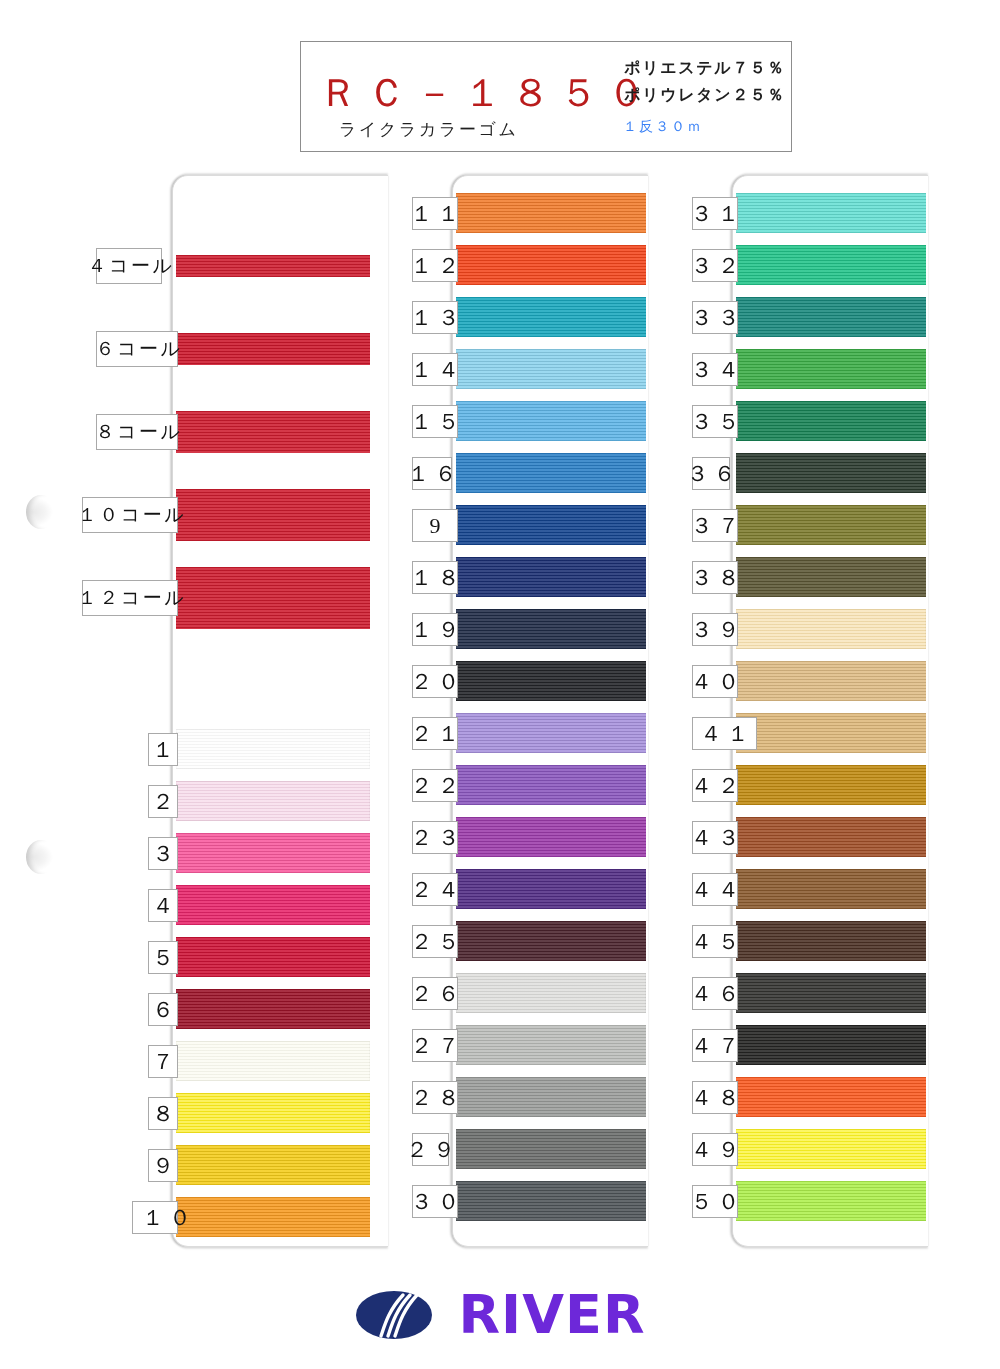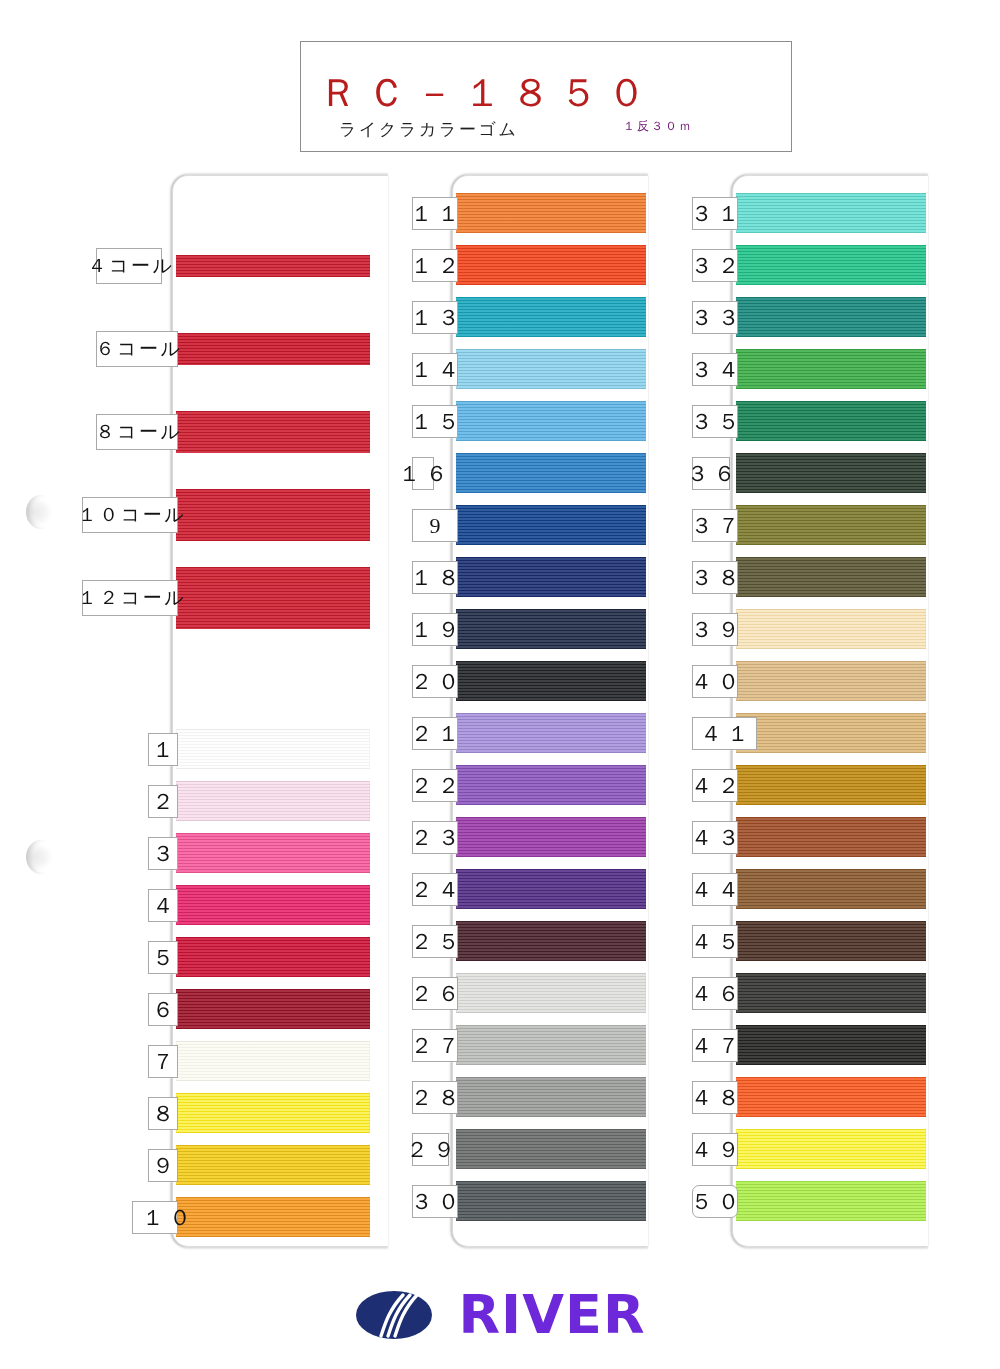--- a/index.html
+++ b/index.html
@@ -49,21 +49,21 @@
     display:flex;
   }
   .hdr-name{
     position:absolute;left:38px;top:0;
     font-size:17px;letter-spacing:2.6px;color:#1f1f1f;
     white-space:nowrap;
     font-family:"DejaVu Sans", sans-serif;
   }
   .hdr-len{
     position:absolute;left:322px;top:0;
-    font-size:12px;letter-spacing:2px;color:#701a75;
+    font-size:14px;letter-spacing:2px;color:#3b82f6;
     white-space:nowrap;
     font-family:"Liberation Serif", serif;
   }
 
   
   .card{
     position:absolute;
     background:#ffffff;
     border-top-left-radius:16px;
     border-bottom-left-radius:16px;
@@ -142,20 +142,24 @@
   }
 </style>
 </head>
 <body>
 
 <div class="punch" id="punch-top"></div>
 <div class="punch" id="punch-bottom"></div>
 
 <div class="header-box">
   <div class="hdr-code">ＲＣ－１８５０</div>
+  <div class="hdr-comp">
+    <div>ポリエステル７５％</div>
+    <div>ポリウレタン２５％</div>
+  </div>
   <div class="hdr-bottom">
     <div class="hdr-name">ライクラカラーゴム</div>
     <div class="hdr-len">１反３０ｍ</div>
   </div>
 </div>
 
 <div class="card" id="card-left"></div>
 <div class="card" id="card-mid"></div>
 <div class="card" id="card-right"></div>
 
@@ -198,21 +202,21 @@
     <div class="chip num" style="width: 46px; left: 412px; top: 197px;">１１</div>
     <div class="swatch" style="left: 456px; top: 245px; width: 190px; height: 40px; background: rgb(244, 69, 27);"></div>
     <div class="chip num" style="width: 46px; left: 412px; top: 249px;">１２</div>
     <div class="swatch" style="left: 456px; top: 297px; width: 190px; height: 40px; background: rgb(24, 168, 190);"></div>
     <div class="chip num" style="width: 46px; left: 412px; top: 301px;">１３</div>
     <div class="swatch" style="left: 456px; top: 349px; width: 190px; height: 40px; background: rgb(140, 211, 238);"></div>
     <div class="chip num" style="width: 46px; left: 412px; top: 353px;">１４</div>
     <div class="swatch" style="left: 456px; top: 401px; width: 190px; height: 40px; background: rgb(95, 182, 232);"></div>
     <div class="chip num" style="width: 46px; left: 412px; top: 405px;">１５</div>
     <div class="swatch" style="left: 456px; top: 453px; width: 190px; height: 40px; background: rgb(43, 127, 198);"></div>
-    <div class="chip num" style="width: 22px; left: 412px; top: 457px;">１６</div>
+    <div class="chip num" style="width: 40px; left: 412px; top: 457px;">１６</div>
     <div class="swatch" style="left: 456px; top: 505px; width: 190px; height: 40px; background: rgb(18, 67, 142);"></div>
     <div class="chip num" style="width: 46px; left: 412px; top: 509px;">9</div>
     <div class="swatch" style="left: 456px; top: 557px; width: 190px; height: 40px; background: rgb(26, 46, 114);"></div>
     <div class="chip num" style="width: 46px; left: 412px; top: 561px;">１８</div>
     <div class="swatch" style="left: 456px; top: 609px; width: 190px; height: 40px; background: rgb(31, 43, 70);"></div>
     <div class="chip num" style="width: 46px; left: 412px; top: 613px;">１９</div>
     <div class="swatch" style="left: 456px; top: 661px; width: 190px; height: 40px; background: rgb(34, 36, 40);"></div>
     <div class="chip num" style="width: 46px; left: 412px; top: 665px;">２０</div>
     <div class="swatch" style="left: 456px; top: 713px; width: 190px; height: 40px; background: rgb(167, 145, 221);"></div>
     <div class="chip num" style="width: 46px; left: 412px; top: 717px;">２１</div>
@@ -268,21 +272,21 @@
     <div class="chip num" style="width: 46px; left: 692px; top: 925px;">４５</div>
     <div class="swatch" style="left: 736px; top: 973px; width: 190px; height: 40px; background: rgb(51, 51, 48);"></div>
     <div class="chip num" style="width: 46px; left: 692px; top: 977px;">４６</div>
     <div class="swatch" style="left: 736px; top: 1025px; width: 190px; height: 40px; background: rgb(36, 36, 34);"></div>
     <div class="chip num" style="width: 46px; left: 692px; top: 1029px;">４７</div>
     <div class="swatch" style="left: 736px; top: 1077px; width: 190px; height: 40px; background: rgb(250, 90, 32);"></div>
     <div class="chip num" style="width: 46px; left: 692px; top: 1081px;">４８</div>
     <div class="swatch pale" style="left: 736px; top: 1129px; width: 190px; height: 40px; background: rgb(250, 242, 34); box-shadow: rgba(0, 0, 0, 0.035) 0px 0px 0px 1px inset;"></div>
     <div class="chip num" style="width: 46px; left: 692px; top: 1133px;">４９</div>
     <div class="swatch" style="left: 736px; top: 1181px; width: 190px; height: 40px; background: rgb(174, 240, 76);"></div>
-    <div class="chip num" style="width: 46px; left: 692px; top: 1185px; border-radius: 7px;">５０</div>
+    <div class="chip num" style="width: 46px; left: 692px; top: 1185px;">５０</div>
   </div>
 
 <div class="logo-wrap">
   <svg class="logo-mark" viewBox="0 0 78 50">
     <ellipse cx="39" cy="25" rx="38" ry="24" fill="#1d2f72"></ellipse>
     <path d="M26 46 C 30 34, 34 20, 48 5" stroke="#ffffff" stroke-width="3.4" fill="none" stroke-linecap="round"></path>
     <path d="M33 46 C 37 34, 41 20, 55 5" stroke="#ffffff" stroke-width="3.4" fill="none" stroke-linecap="round"></path>
     <path d="M40 46 C 44 34, 48 20, 62 5" stroke="#ffffff" stroke-width="3.4" fill="none" stroke-linecap="round"></path>
   </svg>
   <div class="logo-text">RIVER</div>

